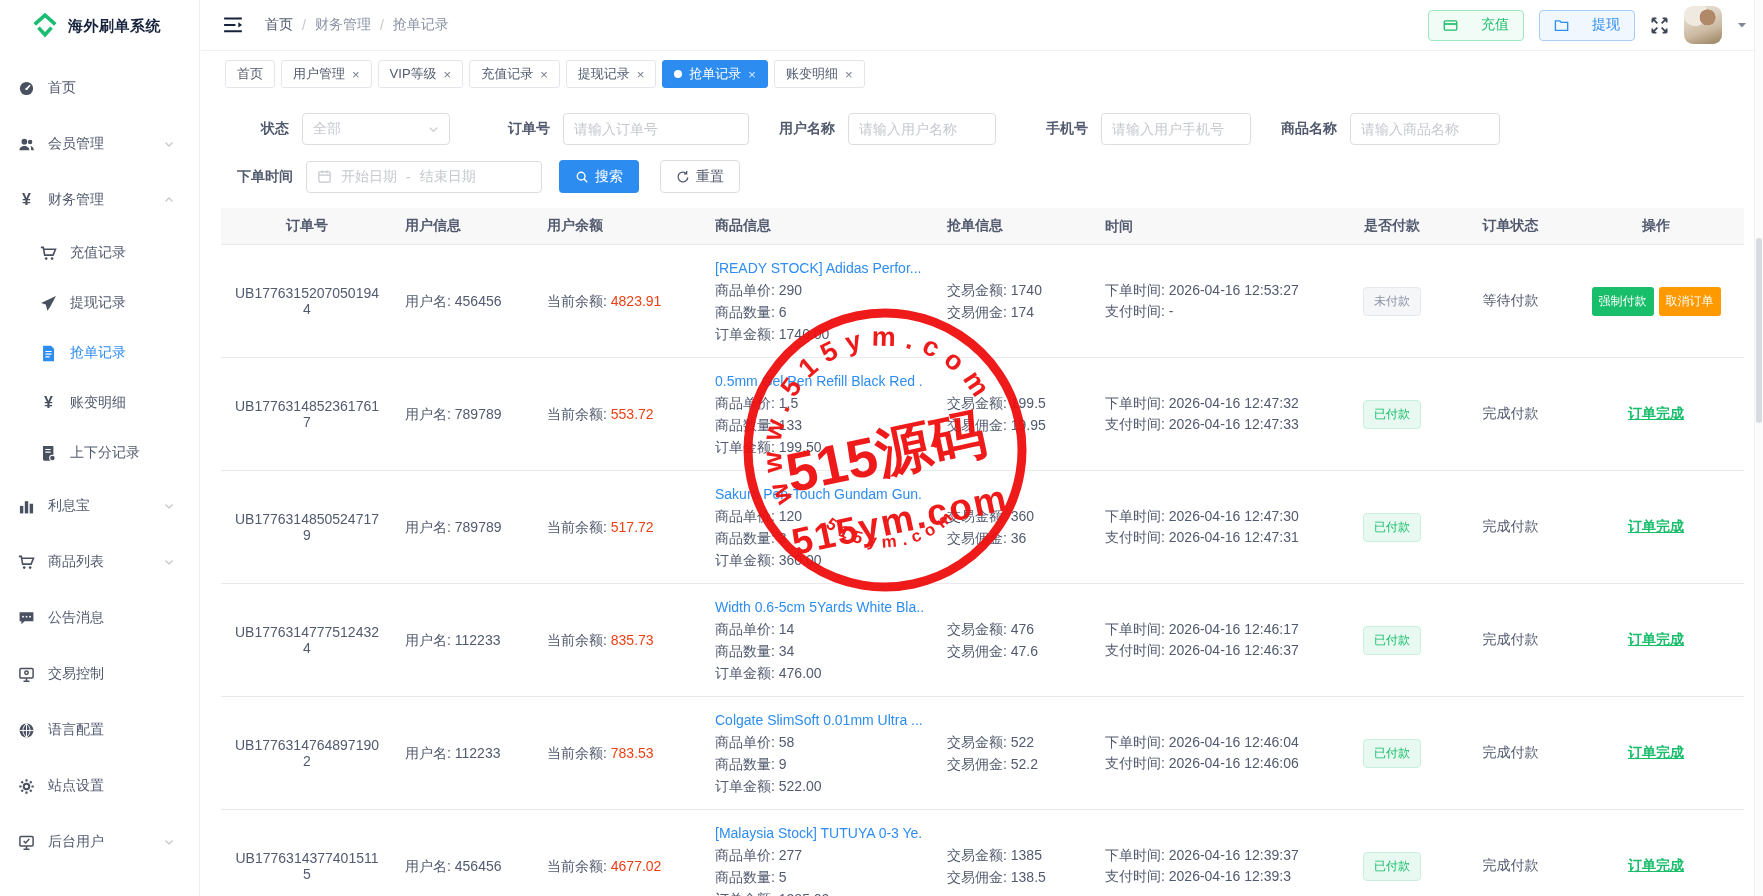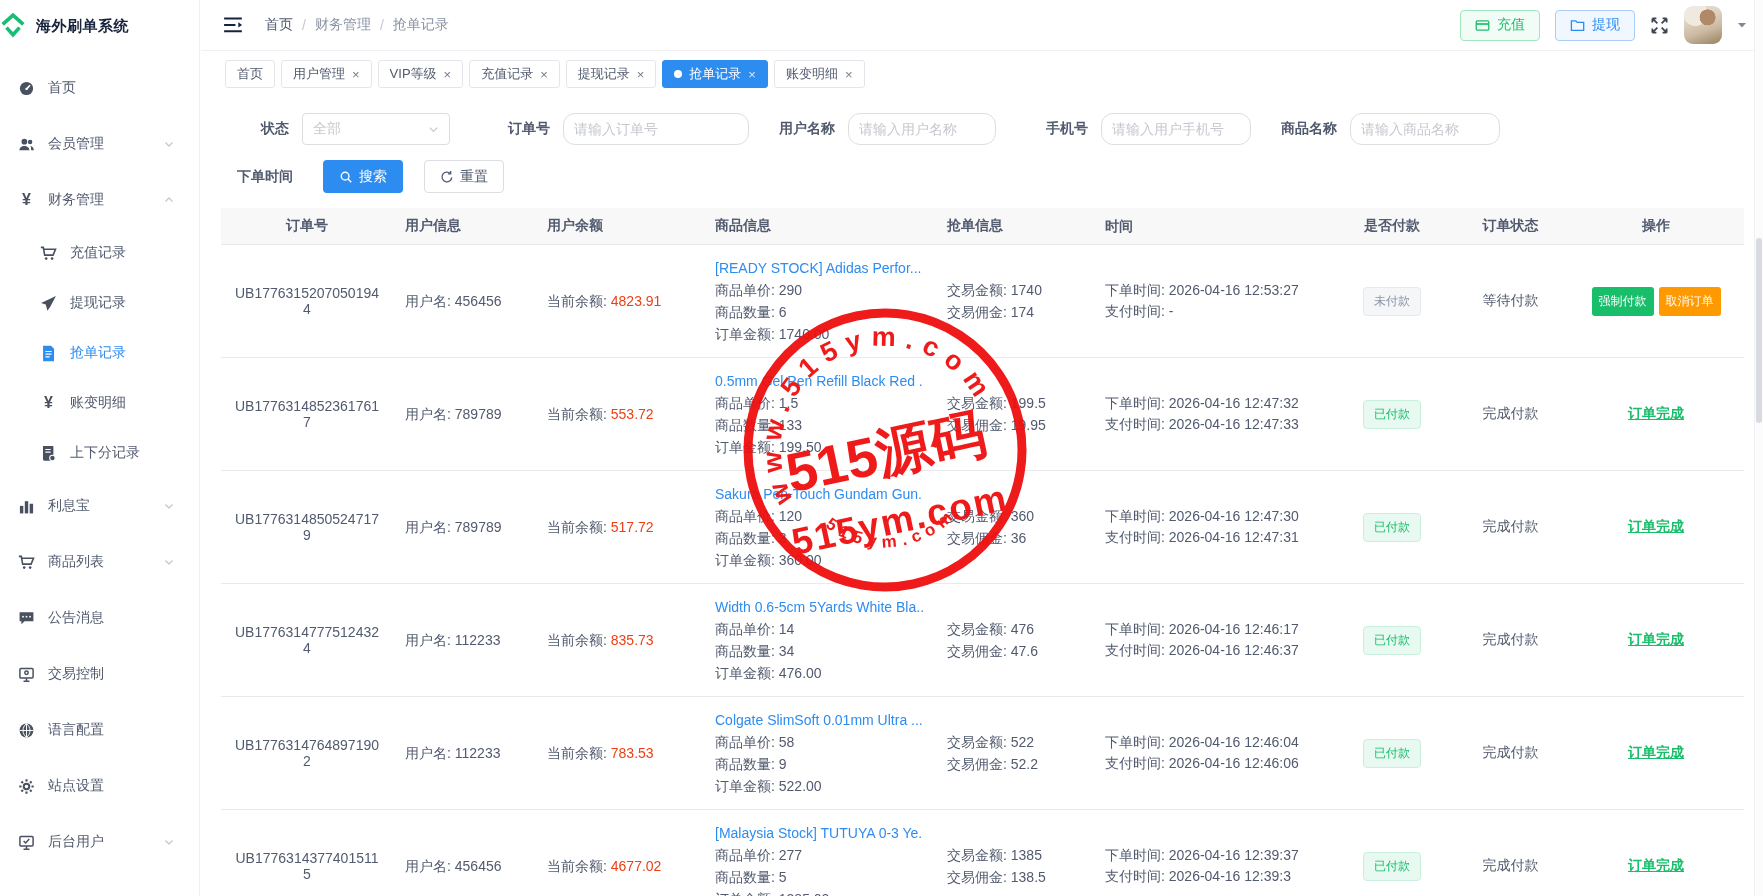--- a/index.html
+++ b/index.html
@@ -4,21 +4,21 @@
 <style>
   * { margin:0; padding:0; box-sizing:border-box; }
   html,body { width:1763px; height:896px; overflow:hidden; background:#fff;
     font-family:"Liberation Sans","DejaVu Sans",sans-serif; font-size:14px; color:#515a6e; }
   .app { position:relative; width:1763px; height:896px; background:#fff; overflow:hidden; }
   svg { display:block; }
 
   
   .sidebar { position:absolute; left:0; top:0; width:200px; height:896px; background:#fff;
     border-right:1px solid #f0f0f2; z-index:5; }
-  .logo-row { height:52px; display:flex; align-items:center; }
+  .logo-row { height:52px; display:flex; align-items:center; padding-left:32px; }
   .logo-mark { width:26px; height:26px; margin-right:10px; }
   .logo-title { font-size:15px; font-weight:bold; color:#17233d; letter-spacing:.5px; }
   .menu { padding-top:8px; }
   .menu-item { display:flex; align-items:center; height:56px; padding:0 24px 0 18px;
     color:#515a6e; cursor:pointer; }
   .menu-item.sub { height:50px; padding-left:40px; }
   .menu-item .mi-icon { width:17px; height:17px; margin-right:13px; color:#495060;
     display:flex; align-items:center; justify-content:center; flex:0 0 auto; }
   .menu-item .mi-label { font-size:14px; }
   .menu-item .mi-spacer { flex:1; }
@@ -29,21 +29,21 @@
   
   .main { position:absolute; left:201px; top:0; width:1562px; height:896px; }
   .topbar { height:51px; display:flex; align-items:center; padding:0 16px 0 22px;
     border-bottom:1px solid #f0f0f2; }
   .hamburger { width:20px; height:18px; color:#17233d; margin-right:22px; cursor:pointer; }
   .breadcrumb { display:flex; align-items:center; gap:9px; font-size:14px; }
   .crumb-first { color:#515a6e; }
   .crumb { color:#8a93a3; }
   .crumb-sep { color:#c5c8ce; }
   .topbar-right { margin-left:auto; display:flex; align-items:center; gap:15px; }
-  .chip-btn { display:inline-flex; align-items:center; gap:7px; height:31px; padding:0 14px;
+  .chip-btn { display:inline-flex; align-items:center; gap:23px; height:31px; padding:0 14px;
     border-radius:4px; font-size:14px; cursor:pointer; border:1px solid transparent; background:#fff; }
   .chip-btn .ci { width:15px; height:15px; }
   .btn-recharge { border-color:#a0e7c0; background:#f2fcf6; color:#1cbe6b; }
   .btn-withdraw { border-color:#a9cdf7; background:#f0f7ff; color:#2d8cf0; }
   .fullscreen-btn { width:19px; height:19px; color:#3c4453; cursor:pointer; }
   .avatar { width:38px; height:38px; border-radius:9px; cursor:pointer;
     background:
       radial-gradient(circle at 62% 30%, #b08968 0 22%, transparent 23%),
       radial-gradient(circle at 30% 20%, #efe9df 0 30%, transparent 31%),
       linear-gradient(160deg,#e9e2d6 0%,#ddd2c2 35%,#cdbba3 62%,#97805f 100%); }
@@ -56,21 +56,21 @@
     font-size:13px; cursor:pointer; white-space:nowrap; }
   .tag-tab .tab-dot { width:8px; height:8px; border-radius:50%; background:#fff; display:none; }
   .tag-tab.active { background:#2d8cf0; border-color:#2d8cf0; color:#fff; }
   .tag-tab.active .tab-dot { display:inline-block; }
   .tab-close { font-size:13px; opacity:.8; cursor:pointer; line-height:1; }
 
   
   .filters { padding:20px 20px 0 20px; }
   .frow { display:flex; align-items:center; margin-bottom:15px; }
   .flabel { font-weight:bold; color:#515a6e; margin-right:13px; white-space:nowrap; }
-  .inp { height:32px; border:1px solid #dcdee2; border-radius:12px; padding:0 10px;
+  .inp { height:32px; border:1px solid #dcdee2; border-radius:4px; padding:0 10px;
     font-size:14px; color:#515a6e; outline:none; font-family:inherit; }
   .inp::placeholder { color:#c5c8ce; }
   .select-box { width:148px; height:32px; border:1px solid #dcdee2; border-radius:4px;
     display:flex; align-items:center; justify-content:space-between; padding:0 9px 0 10px;
     color:#c5c8ce; cursor:pointer; }
   .select-box .sb-chev { width:13px; height:13px; color:#c5c8ce; }
   .daterange { width:236px; height:32px; border:1px solid #dcdee2; border-radius:4px;
     display:flex; align-items:center; gap:9px; padding:0 10px; color:#c5c8ce; cursor:text; }
   .daterange .cal { width:15px; height:15px; }
   .g2{margin-left:58px}.g3{margin-left:30px}.g4{margin-left:50px}.g5{margin-left:30px}
@@ -408,20 +408,31 @@
         <input class="inp" style="width: 186px;" placeholder="请输入订单号">
         <span class="flabel g3">用户名称</span>
         <input class="inp" style="width: 148px;" placeholder="请输入用户名称">
         <span class="flabel g4">手机号</span>
         <input class="inp" style="width: 150px;" placeholder="请输入用户手机号">
         <span class="flabel g5">商品名称</span>
         <input class="inp" style="width: 150px;" placeholder="请输入商品名称">
       </div>
       <div class="frow">
         <span class="flabel" style="margin-left:16px">下单时间</span>
+        <div class="daterange">
+          <span class="cal">
+            <svg viewBox="0 0 16 16" fill="none" stroke="currentColor" stroke-width="1.3">
+              <rect x="2" y="3" width="12" height="11" rx="1"></rect>
+                <path d="M2 6.6h12M5.4 1.4v3.2M10.6 1.4v3.2"></path>
+            </svg>
+          </span>
+          <span>开始日期</span>
+          <span>-</span>
+          <span>结束日期</span>
+        </div>
         <button class="btn btn-search">
           <span class="bi">
             <svg viewBox="0 0 16 16" fill="none" stroke="currentColor" stroke-width="1.6">
               <circle cx="7" cy="7" r="4.4"></circle>
                 <path d="M10.4 10.4 14 14"></path>
             </svg>
           </span>
           <span>搜索</span>
         </button>
         <button class="btn btn-reset">

